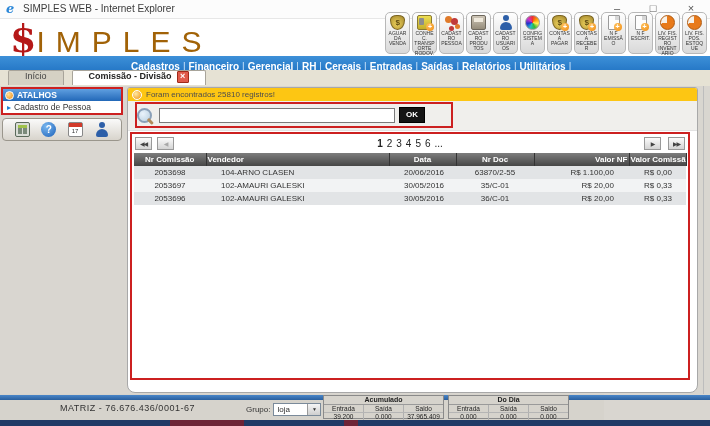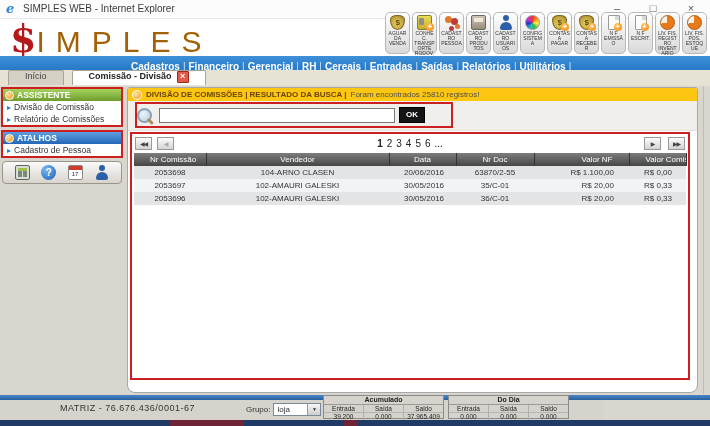--- a/index.html
+++ b/index.html
@@ -84,25 +84,25 @@
   #search-input{margin-left:7px;width:236px;height:15px;border:1px solid #7a7a7a;font-size:9px;padding:0 2px;background:#fff;box-sizing:border-box;font-family:inherit;}
   #ok-button{margin-left:4px;width:24px;height:14px;background:#141414;color:#fff;font-size:8px;font-weight:bold;text-align:center;line-height:14px;border:1px solid #000;cursor:pointer;}
   #table-box{position:absolute;left:2px;top:44px;width:560px;height:248px;border:2px solid #cc2020;box-sizing:border-box;background:#fff;}
   .pnav{position:absolute;width:17px;height:13px;top:3px;border:1px solid #999;background:linear-gradient(#fbfbfb,#d4d4d4);
         font-size:6px;text-align:center;line-height:12px;color:#444;letter-spacing:-1px;cursor:pointer;box-sizing:border-box;}
   #pnav-first{left:3px;} #pnav-prev{left:25px;color:#a8a8a8;} #pnav-next{right:27px;} #pnav-last{right:3px;}
   #pages{position:absolute;top:4px;left:0;right:0;text-align:center;font-size:10px;color:#222;}
   .pg{margin:0 2px;cursor:pointer;}
   .pg.cur{font-weight:bold;}
   #grid{position:absolute;left:2px;top:19px;width:552px;border-collapse:collapse;table-layout:fixed;}
-  #grid th{background:linear-gradient(#7d7d7d,#464646);color:#fff;font-size:8px;font-weight:normal;height:13px;padding:0 16px;border-right:1px solid #333;overflow:hidden;white-space:nowrap;}
+  #grid th{background:linear-gradient(#7d7d7d,#464646);color:#fff;font-size:8px;font-weight:bold;height:13px;padding:0 1px;border-right:1px solid #333;overflow:hidden;white-space:nowrap;}
   #grid td{font-size:8px;color:#333;height:13px;padding:0 15px;overflow:hidden;white-space:nowrap;}
   #grid tbody tr:nth-child(odd){background:#e2e4e6;}
   #grid tbody tr:nth-child(even){background:#f2f3f4;}
-  .a-c{text-align:center;} .a-l{text-align:center;} .a-r{text-align:right;}
+  .a-c{text-align:center;} .a-l{text-align:left;} .a-r{text-align:right;}
   #right-edge{position:absolute;right:6px;top:86px;bottom:32px;width:1px;background:#bdbdbd;}
   
   #statusbar{position:absolute;left:0;top:394px;width:604px;height:26px;background:#d6d3cc;}
   #bluestrip{position:absolute;left:0;top:1px;width:710px;height:5px;background:linear-gradient(#4a86c8,#2a5f9e);}
   #company{position:absolute;left:60px;top:9px;font-size:9px;color:#333;letter-spacing:.5px;}
   #grupo{position:absolute;left:246px;top:9px;font-size:8px;color:#333;display:flex;align-items:center;}
   #grupo-select{width:48px;height:13px;border:1px solid #7a8a9a;background:#fff;font-size:8px;display:flex;align-items:center;padding-left:3px;margin-left:3px;position:relative;box-sizing:border-box;cursor:pointer;}
   #grupo-select .dd{position:absolute;right:0;top:0;width:12px;height:11px;background:linear-gradient(#f5f5f5,#cfcfcf);border-left:1px solid #9a9a9a;font-size:5px;text-align:center;line-height:11px;color:#333;}
   .fs{position:absolute;top:1px;width:121px;height:24px;border:1px solid #8a8a8a;background:#d6d3cc;box-sizing:border-box;}
   .fs-t{text-align:center;font-weight:bold;border-bottom:1px solid #9a9a9a;height:8px;line-height:8px;font-size:7px;color:#222;}
@@ -207,34 +207,20 @@
 
   <div id="tabbar"><div class="tab">
         <span class="tlabel">Início</span>
       </div><div class="tab active">
         <span class="tlabel">Comissão - Divisão</span>
         <span class="tclose"></span>
       </div></div>
 
   <div id="sidebar">
     <div id="sidebar-sections">
-        <div class="sec green">
-          <div class="sec-h">
-            <span class="sec-ic"></span>
-            <span>ASSISTENTE</span>
-          </div>
-          <div class="s-item">
-            <span class="s-arrow"></span>
-            <span>Divisão de Comissão</span>
-          </div>
-          <div class="s-item">
-            <span class="s-arrow"></span>
-            <span>Relatório de Comissões</span>
-          </div>
-        </div>
         <div class="sec blue">
           <div class="sec-h">
             <span class="sec-ic"></span>
             <span>ATALHOS</span>
           </div>
           <div class="s-item">
             <span class="s-arrow"></span>
             <span>Cadastro de Pessoa</span>
           </div>
         </div>
@@ -243,21 +229,20 @@
         <span class="tray-ic calculator-icon"></span>
         <span class="tray-ic help-icon"></span>
         <span class="tray-ic calendar-icon"></span>
         <span class="tray-ic person-icon"></span>
       </div>
   </div>
 
   <div id="panel">
     <div id="banner">
       <span class="banner-ic"></span>
-      <span class="banner-title">DIVISÃO DE COMISSÕES | RESULTADO DA BUSCA |</span>
       <span class="banner-msg">Foram encontrados 25810 registros!</span>
     </div>
     <div id="search-row"></div>
     <div id="search-box">
       <span class="mag"></span>
       <input id="search-input" value="" style="">
       <div id="ok-button">OK</div>
     </div>
     <div id="table-box">
       <div class="pnav" id="pnav-first">◀◀</div>

